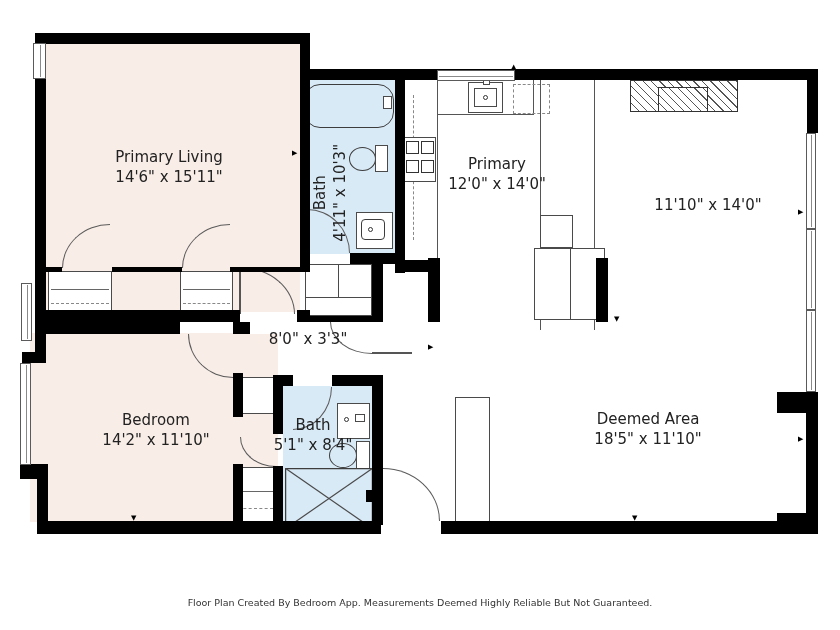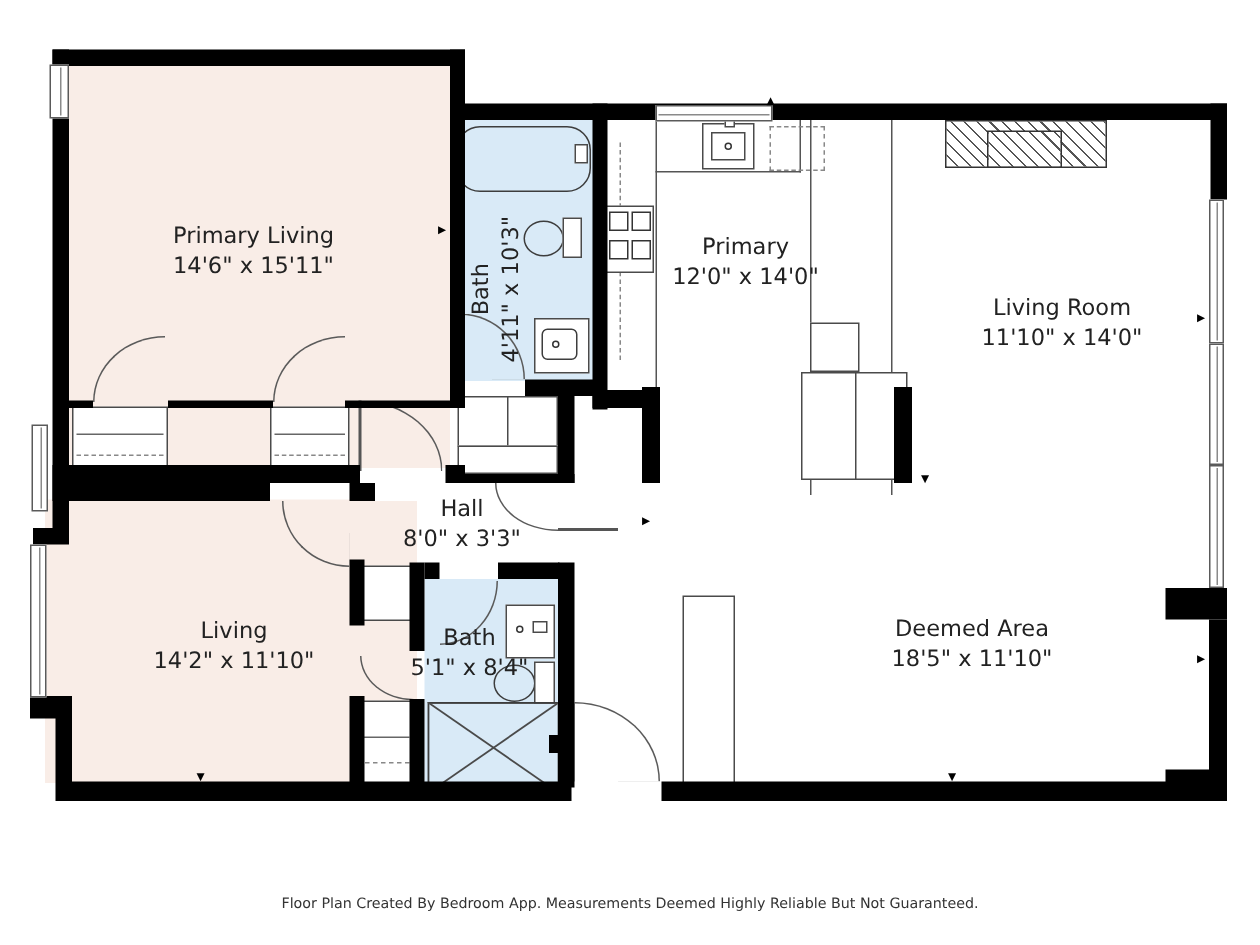--- a/index.html
+++ b/index.html
@@ -183,29 +183,27 @@
   </div>
   <div class="room-label rot" style="left:265px;top:173px;">
     <div class="rn">Bath</div>
     <div class="rd">4'11" x 10'3"</div>
   </div>
   <div class="room-label" style="left:427px;top:155px;">
     <div class="rn">Primary</div>
     <div class="rd">12'0" x 14'0"</div>
   </div>
   <div class="room-label" style="left:638px;top:196px;">
-    <div class="rn">Living Room</div>
     <div class="rd">11'10" x 14'0"</div>
   </div>
   <div class="room-label" style="left:238px;top:330px;">
-    <div class="rn">Hall</div>
     <div class="rd">8'0" x 3'3"</div>
   </div>
   <div class="room-label" style="left:86px;top:411px;">
-    <div class="rn">Living</div>
+    <div class="rn">Bedroom</div>
     <div class="rd">14'2" x 11'10"</div>
   </div>
   <div class="room-label" style="left:243px;top:416px;">
     <div class="rn">Bath</div>
     <div class="rd">5'1" x 8'4"</div>
   </div>
   <div class="room-label" style="left:578px;top:410px;">
     <div class="rn">Deemed Area</div>
     <div class="rd">18'5" x 11'10"</div>
   </div>

